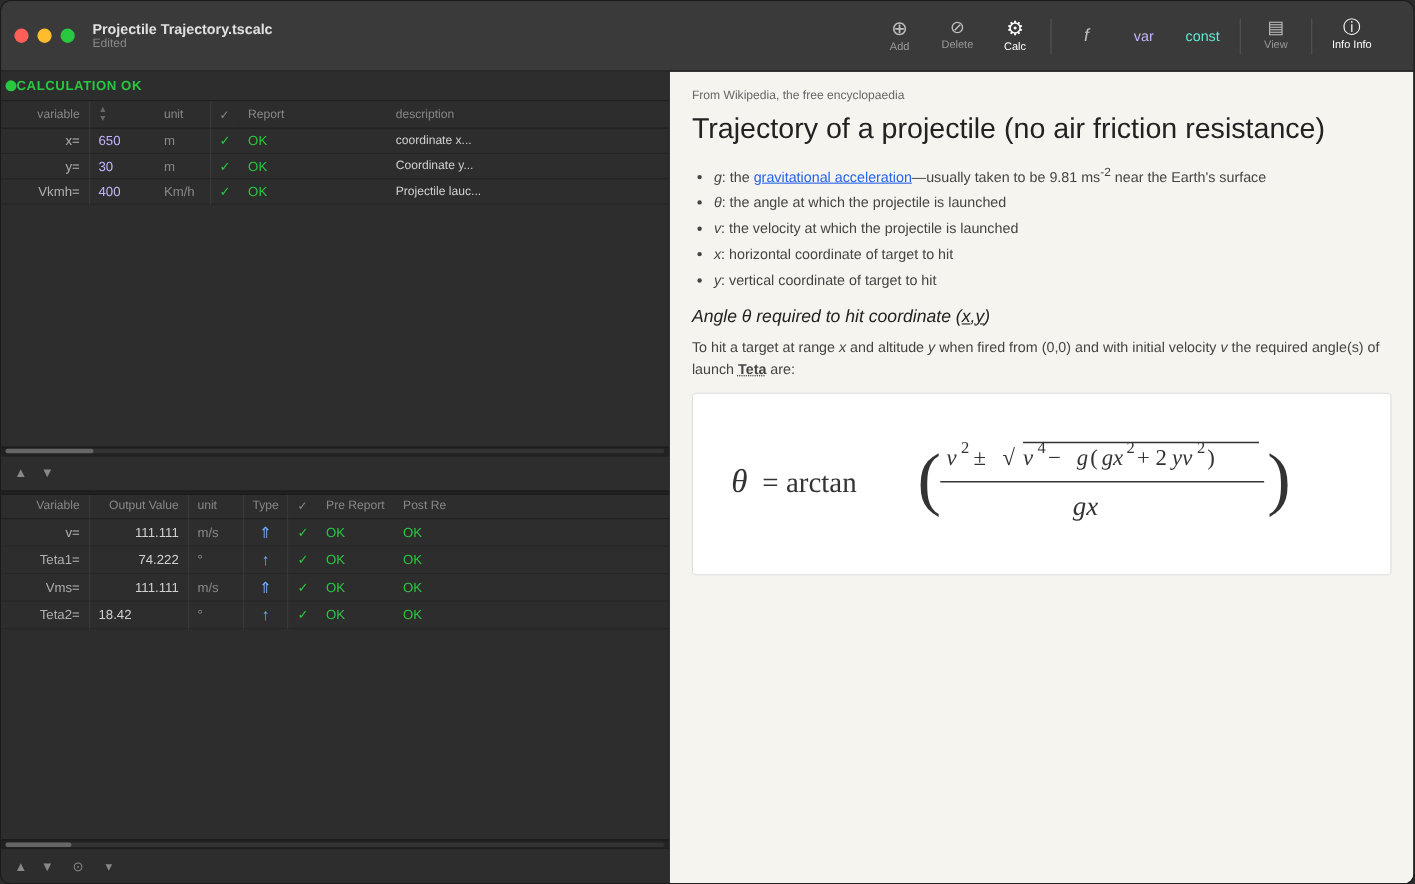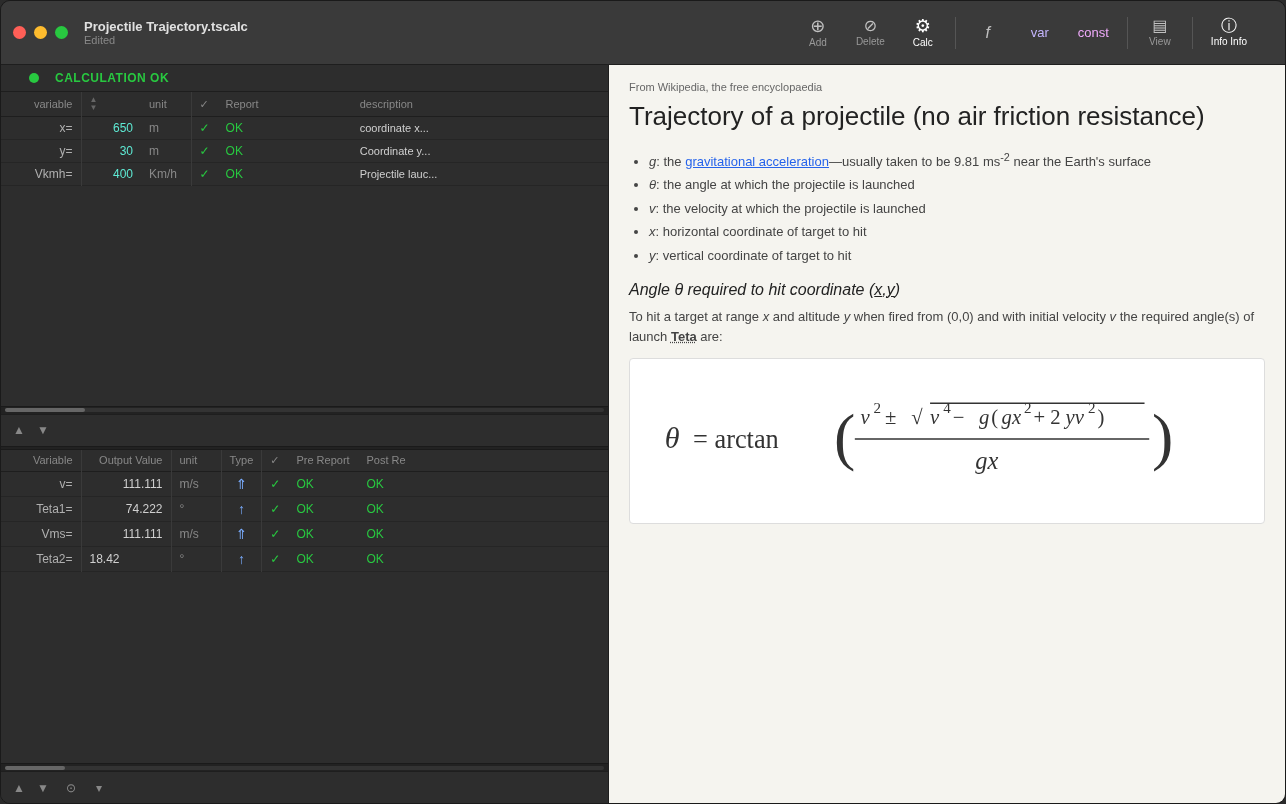--- a/index.html
+++ b/index.html
@@ -126,24 +126,24 @@
       display: flex;
       flex-direction: column;
       background: #2d2d2d;
       border-right: 1px solid #1e1e1e;
       flex-shrink: 0;
     }
 
     
     .status-bar {
       background: #2d2d2d;
-      padding: 6px 28px;
-      display: flex;
-      align-items: center;
-      gap: 16px;
+      padding: 6px 4px;
+      display: flex;
+      align-items: center;
+      gap: 0;
       border-bottom: 1px solid #1e1e1e;
     }
 
     .status-dot {
       width: 10px;
       height: 10px;
       border-radius: 50%;
       background: #28c840;
       flex-shrink: 0;
     }
@@ -193,22 +193,21 @@
       color: #d0d0d0;
     }
 
     .data-table tbody td.var-name {
       text-align: right;
       color: #b0b0b0;
       width: 80px;
     }
 
     .data-table tbody td.value {
-      text-align: right;
-      color: #5eead4;
+      color: #c4b5fd;
       width: 60px;
     }
 
     .data-table tbody td.unit {
       color: #888;
       width: 50px;
     }
 
     .checkmark {
       color: #28c840;
@@ -457,21 +456,21 @@
 
       <div class="toolbar-btn">
         <span class="btn-icon" style="font-size:16px; font-style:italic;">f</span>
       </div>
 
       <div class="toolbar-btn">
         <span class="btn-label" style="font-size:13px; color:#c4b5fd;">var</span>
       </div>
 
       <div class="toolbar-btn">
-        <span class="btn-label" style="font-size:13px; color:#f0abfc;">const</span>
+        <span class="btn-label" style="font-size:13px; color:#5eead4;">const</span>
       </div>
 
       <div class="toolbar-separator"></div>
 
       <div class="toolbar-btn">
         <span class="btn-icon" style="font-size:16px;">▤</span>
         <span class="btn-label">View</span>
       </div>
 
       <div class="toolbar-separator"></div>

